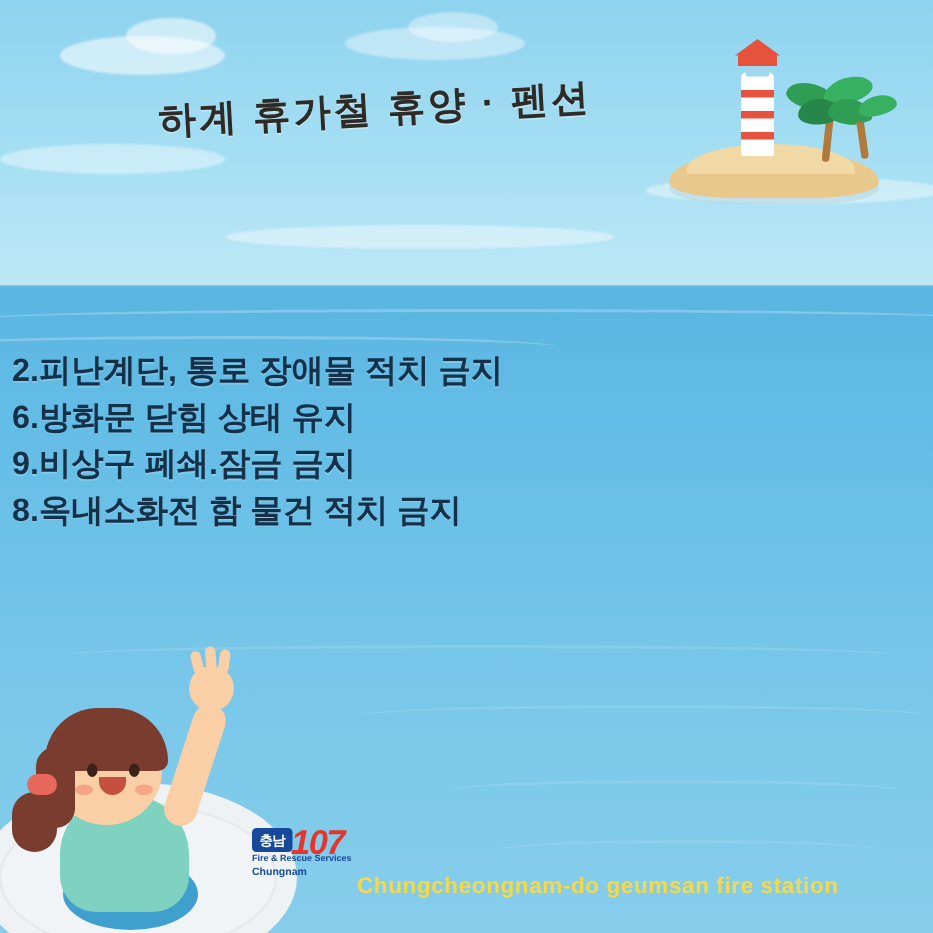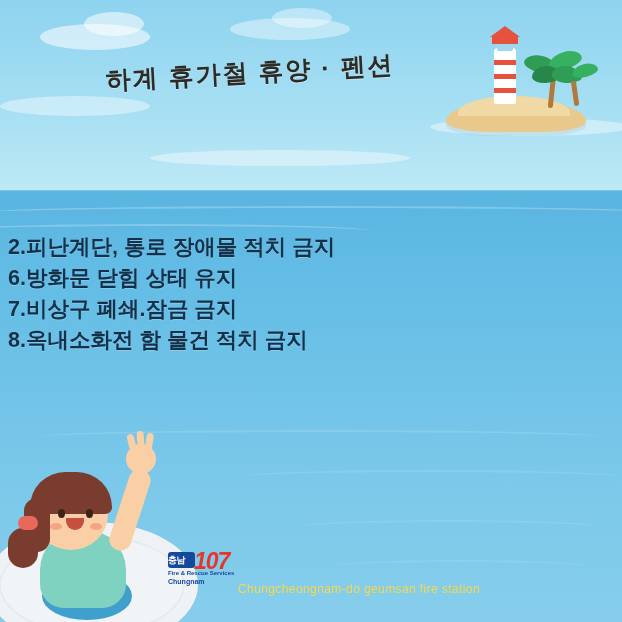--- a/index.html
+++ b/index.html
@@ -335,20 +335,21 @@
     position: absolute;
     left: 0;
     top: 2px;
     width: 27px;
     height: 16px;
     background: #16489c;
     border-radius: 3px;
     color: #fff;
     font-size: 9px;
     font-weight: bold;
+    text-align: center;
     line-height: 16px;
     letter-spacing: -0.5px;
   }
   .emblem-119 {
     position: absolute;
     left: 26px;
     top: -2px;
     font-size: 23px;
     font-weight: bold;
     color: #e8352c;
@@ -380,22 +381,22 @@
     font-size: 33px;
     font-weight: bold;
     color: #ffffff;
     letter-spacing: -0.5px;
     text-shadow: 0 2px 3px rgba(20,60,100,0.35);
   }
   .org-eng {
     position: absolute;
     left: 70px;
     top: 38px;
-    font-size: 12px;
-    font-weight: normal;
+    font-size: 15px;
+    font-weight: bold;
     color: #f6d94a;
     letter-spacing: 0.4px;
   }
 </style>
 </head>
 <body>
 
 <div id="poster">
 
   <div class="sky"></div>
@@ -438,21 +439,21 @@
     <div class="light-stripe" style="left:66px;top:40px;width:22px;height:5px;"></div>
     <div class="light-stripe" style="left:66px;top:54px;width:22px;height:5px;"></div>
     <div class="light-stripe" style="left:66px;top:68px;width:22px;height:5px;"></div>
   </div>
 
   <div class="subtitle">하계 휴가철 휴양 · 펜션</div>
 
   <div class="rules">
     <div class="rule">2.피난계단, 통로 장애물 적치 금지</div>
     <div class="rule">6.방화문 닫힘 상태 유지</div>
-    <div class="rule">7.비상구 폐쇄.잠금 금지</div>
+    <div class="rule">9.비상구 폐쇄.잠금 금지</div>
     <div class="rule">8.옥내소화전 함 물건 적치 금지</div>
   </div>
 
   <div class="girl">
     <div class="tube"></div>
     <div class="tube-hole"></div>
     <div class="body"></div>
     <div class="arm"></div>
     <div class="hand"></div>
     <div class="finger" style="left:128px;bottom:172px;transform:rotate(-14deg);"></div>

